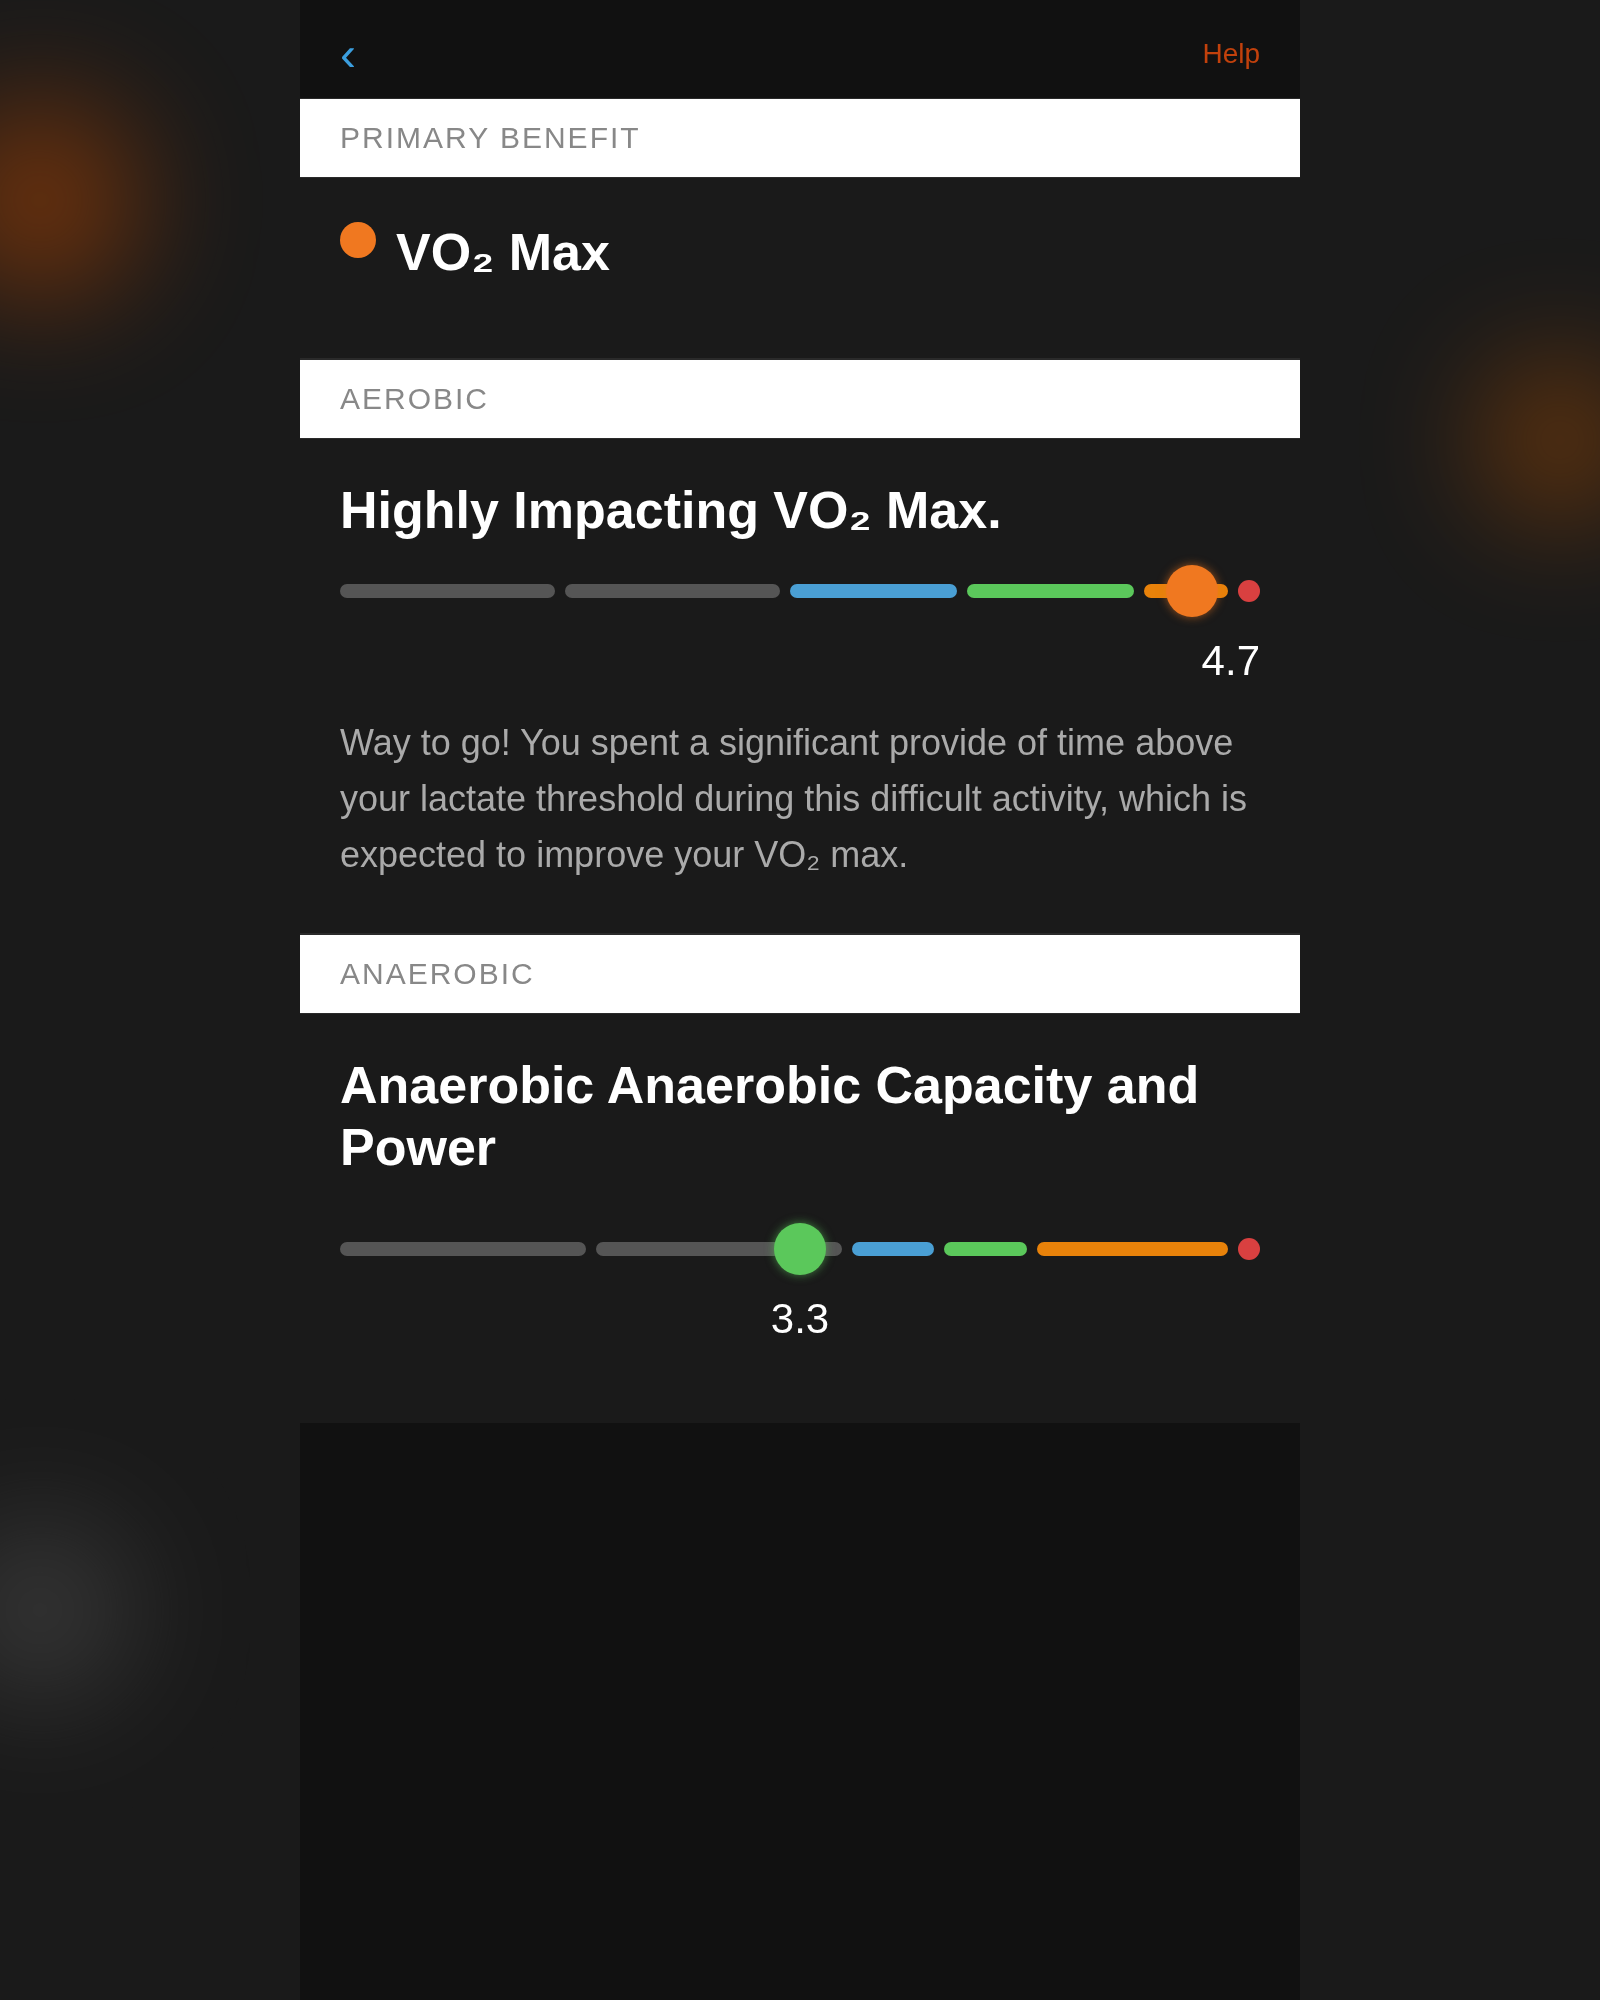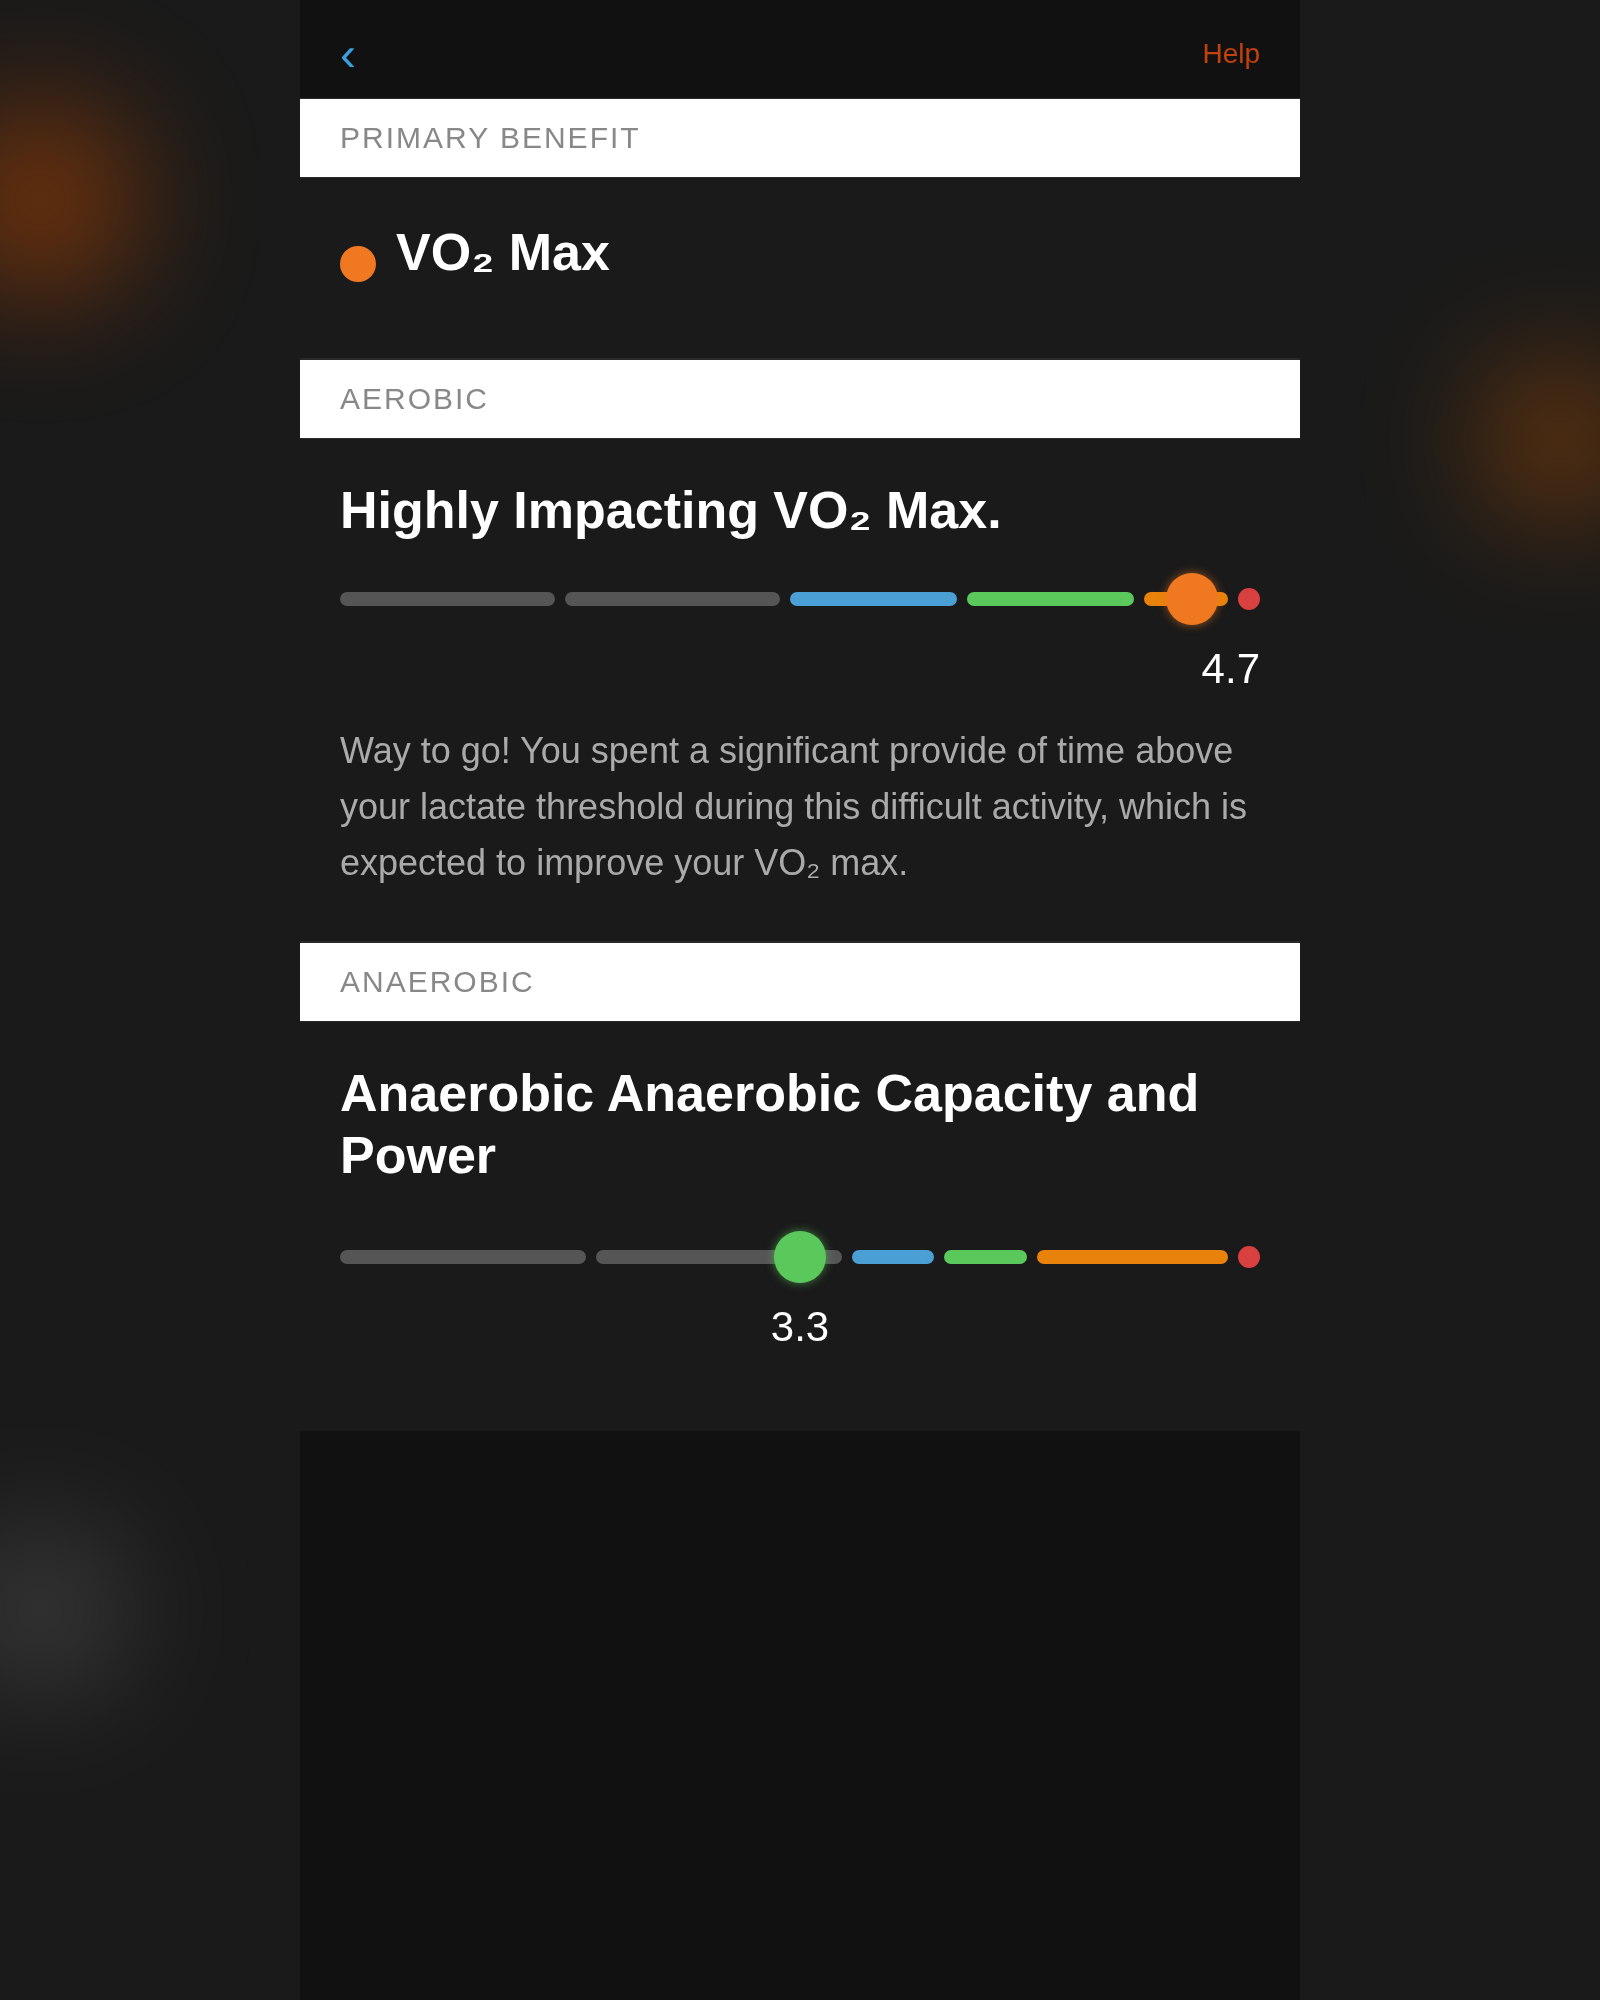--- a/index.html
+++ b/index.html
@@ -104,21 +104,21 @@
     }
 
     
     .primary-benefit-card {
       background: #1a1a1a;
       padding: 44px 40px 50px;
     }
 
     .vo2-header {
       display: flex;
-      align-items: flex-end;
+      align-items: flex-start;
       gap: 20px;
       margin-bottom: 26px;
     }
 
     .orange-dot {
       width: 36px;
       height: 36px;
       background: #f07820;
       border-radius: 50%;
       flex-shrink: 0;
@@ -135,21 +135,21 @@
       line-height: 1.55;
       color: #aaaaaa;
       font-weight: 400;
     }
 
     
     .aerobic-title {
       font-size: 52px;
       font-weight: 600;
       color: #ffffff;
-      margin-bottom: 28px;
+      margin-bottom: 20px;
       line-height: 1.2;
     }
 
     
     .slider-container {
       position: relative;
       margin-bottom: 16px;
     }
 
     .track-segment {

